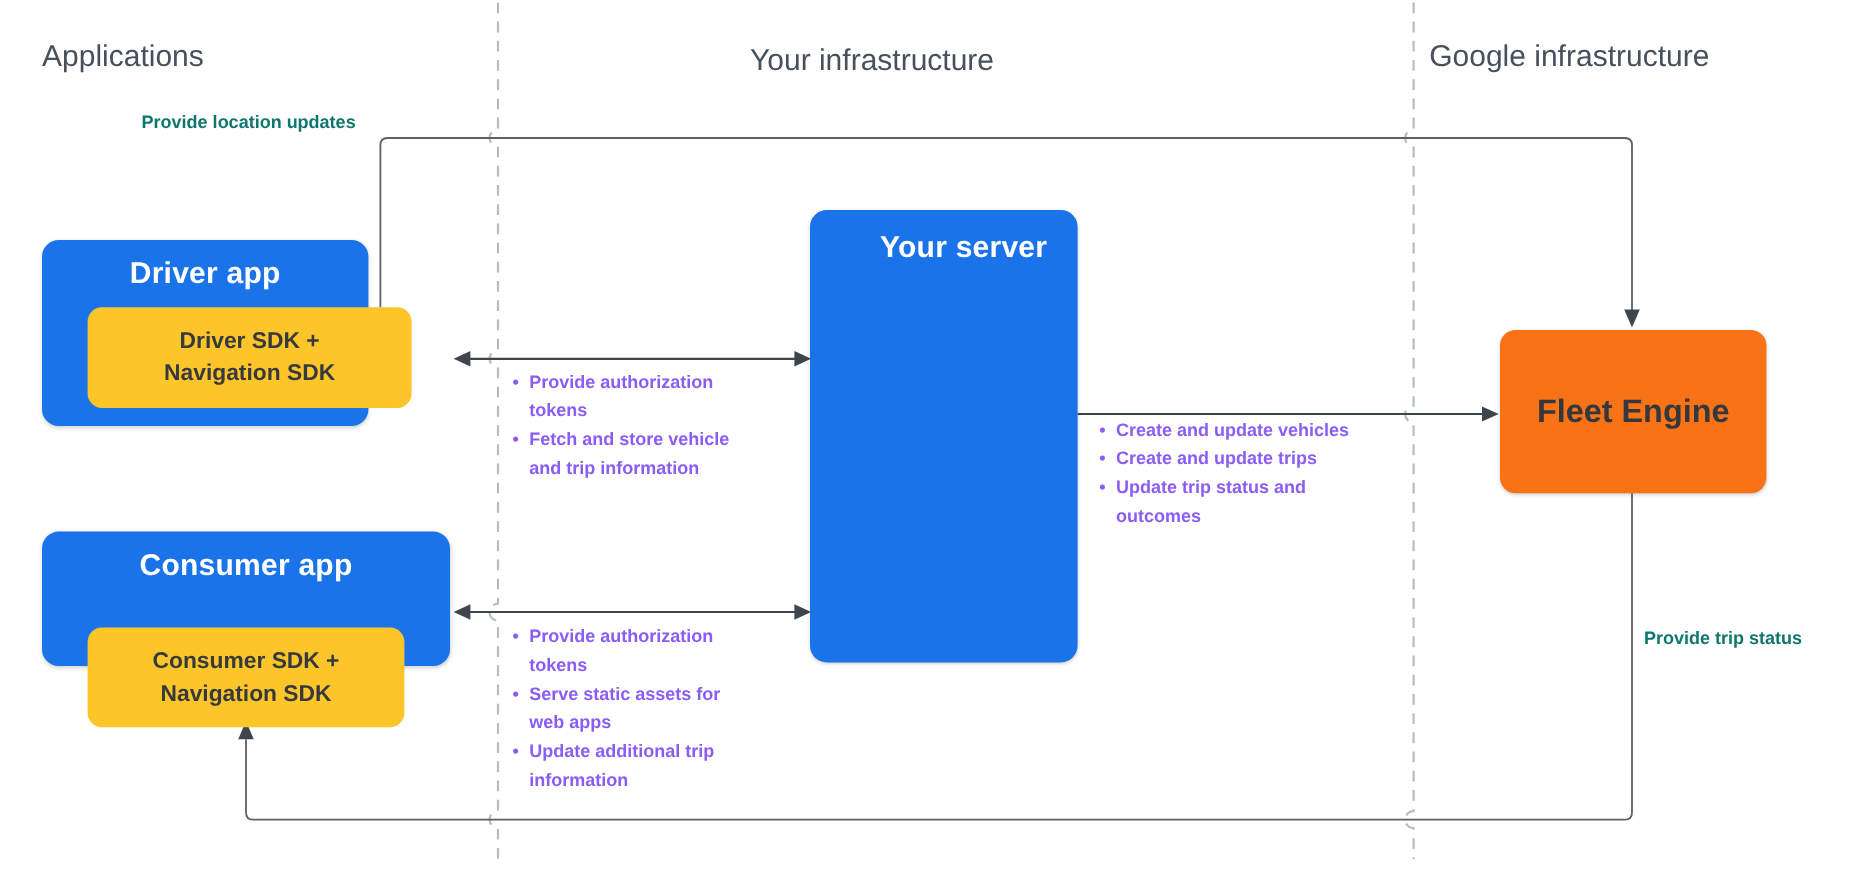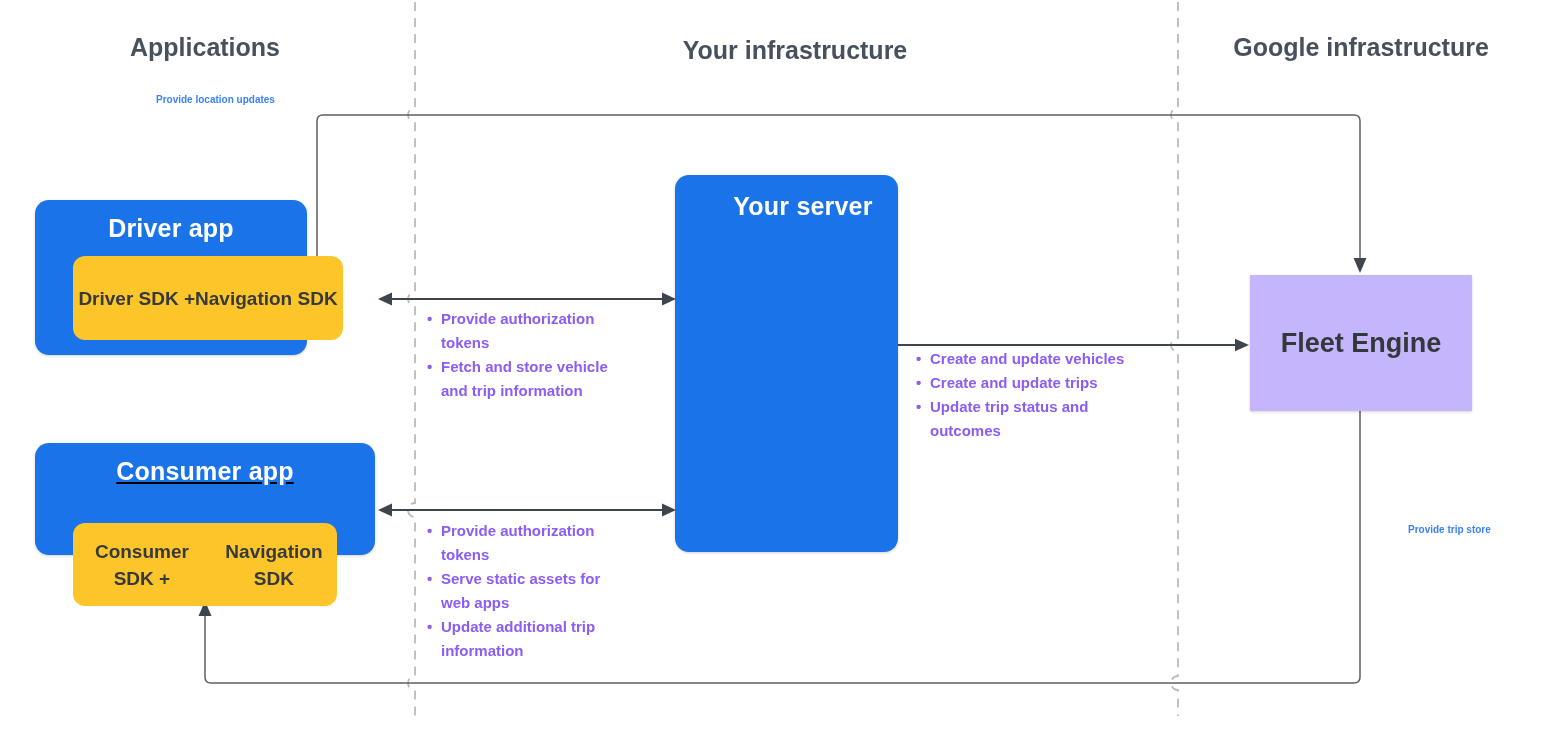--- a/index.html
+++ b/index.html
@@ -13,54 +13,53 @@
   }
   svg.wires { position: absolute; left: 0; top: 0; }
   .dashed { fill: none; stroke: #b6bcc2; stroke-width: 1.8; stroke-dasharray: 9 7; }
   .wire   { fill: none; stroke: #5c6167; stroke-width: 1.5; }
   .arrowline { stroke: #3f454d; stroke-width: 1.8; }
   .head  { fill: #3f454d; stroke: none; }
 
   .col-header {
     position: absolute;
     width: 340px;
-    text-align: center;
     font-size: 25px;
-    font-weight: 700;
+    font-weight: 400;
     color: #46515d;
     white-space: nowrap;
   }
   .node { position: absolute; }
   .node.blue { background: #1a73e8; border-radius: 14px; box-shadow: 0 1px 3px rgba(0,0,0,0.18); }
   .node-title {
     padding-top: 14px;
     text-align: center;
     color: #ffffff;
     font-weight: bold;
     font-size: 25px;
     letter-spacing: 0.2px;
   }
   .sdk {
     position: absolute;
     background: #fcc52a;
     border-radius: 12px;
     display: flex;
-    flex-direction: row;
+    flex-direction: column;
     justify-content: center;
     align-items: center;
     font-size: 19px;
     font-weight: bold;
     color: #37393c;
     line-height: 27px;
     text-align: center;
   }
   .fleet {
     position: absolute;
-    background: #c4b5fd;
-    border-radius: 1px;
+    background: #f97316;
+    border-radius: 13px;
     box-shadow: 0 1px 3px rgba(0,0,0,0.18);
     display: flex;
     align-items: center;
     justify-content: center;
     font-size: 27px;
     font-weight: bold;
     color: #34383c;
   }
   .bullets {
     position: absolute;
@@ -69,25 +68,24 @@
     list-style: none;
     font-size: 15px;
     font-weight: bold;
     color: #8b5cf6;
     line-height: 24px;
   }
   .bullets li { position: relative; padding-left: 14px; }
   .bullets li::before { content: "\2022"; position: absolute; left: 0; }
   .wire-label {
     position: absolute;
-    font-size: 10px;
+    font-size: 15px;
     font-weight: bold;
-    color: #3b82f6;
+    color: #0f766e;
     white-space: nowrap;
-    margin-left: 38px;
   }
 </style>
 </head>
 <body>
 
 <div class="canvas">
 
   <svg class="wires" width="1559" height="742" viewBox="0 0 1559 742">
 
     <path class="dashed" d="M415,2 V108 A7,7 0 0 0 415,122 V292 A7,7 0 0 0 415,306 V503 A7,7 0 0 0 415,517 V676 A7,7 0 0 0 415,690 V716"></path>
@@ -109,31 +107,31 @@
 
     <line class="arrowline" x1="898" y1="345" x2="1236" y2="345"></line>
     <polygon class="head" points="1235,338.8 1235,351.2 1249,345"></polygon>
   </svg>
 
   <div class="col-header" style="left:35px; top:33px;">Applications</div>
   <div class="col-header" style="left:625px; top:36px;">Your infrastructure</div>
   <div class="col-header" style="left:1191px; top:33px;">Google infrastructure</div>
 
   <div class="wire-label" style="left:118px; top:94px;">Provide location updates</div>
-  <div class="wire-label" style="left:1370px; top:524px;">Provide trip store</div>
+  <div class="wire-label" style="left:1370px; top:524px;">Provide trip status</div>
 
   <div class="node blue" style="left:35px; top:200px; width:272px; height:155px;">
     <div class="node-title">Driver app</div>
     <div class="sdk" style="left:38px; top:56px; width:270px; height:84px;">
       <span>Driver SDK +</span>
       <span>Navigation SDK</span>
     </div>
   </div>
 
-  <div class="node blue" style="left:35px; top:443px; width:340px; height:112px;text-decoration:underline;">
+  <div class="node blue" style="left:35px; top:443px; width:340px; height:112px;">
     <div class="node-title">Consumer app</div>
     <div class="sdk" style="left:38px; top:59px; width:264px; height:83px;margin-top:21px;">
       <span>Consumer SDK +</span>
       <span>Navigation SDK</span>
     </div>
   </div>
 
   <div class="node blue" style="left:675px; top:175px; width:223px; height:377px;">
     <div class="node-title" style="padding-top:17px;margin-left:33px;">Your server</div>
   </div>

